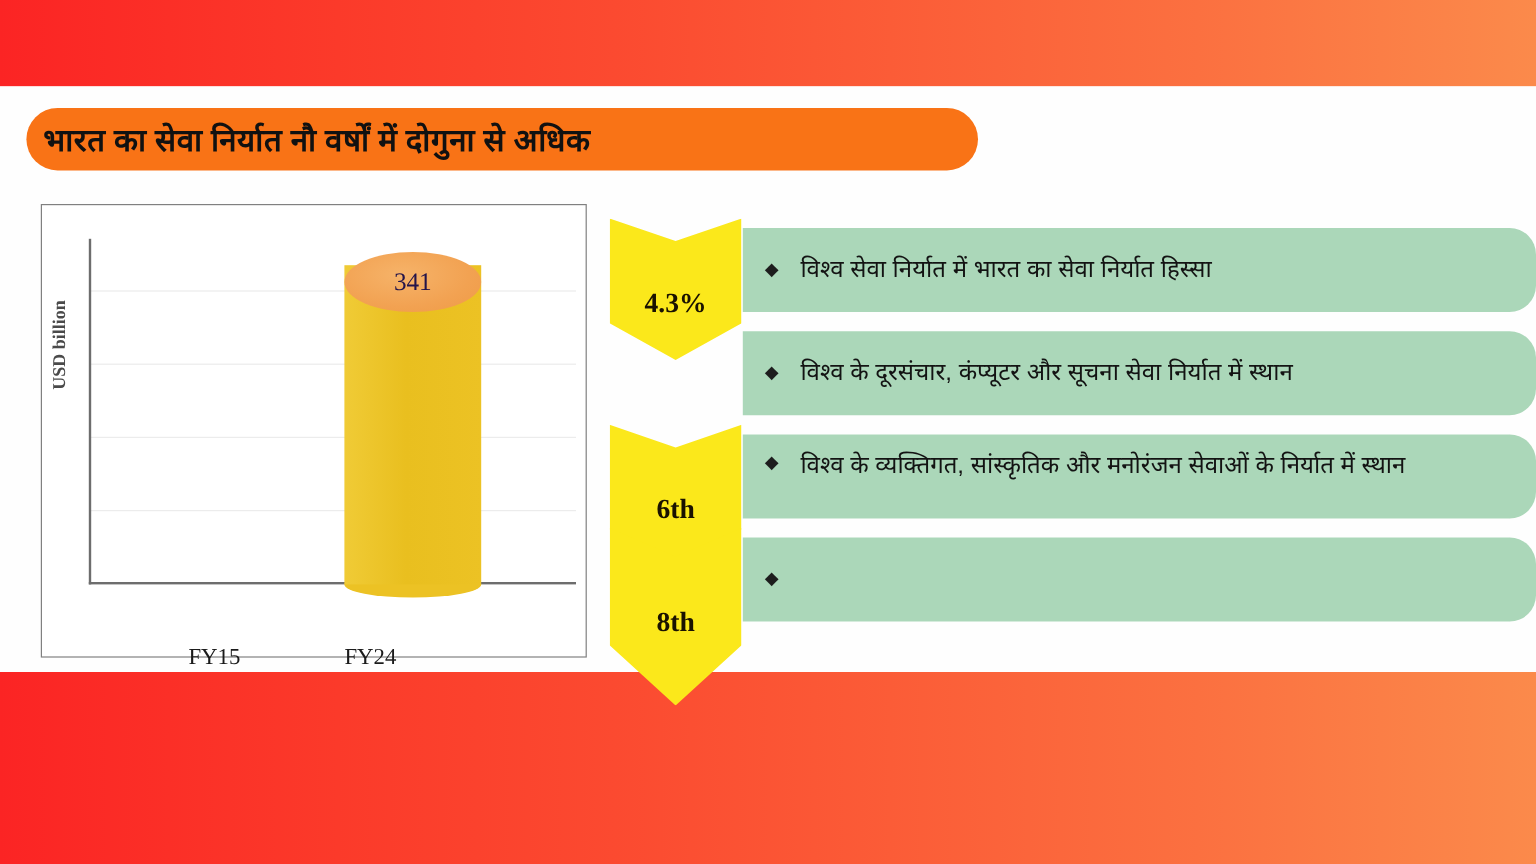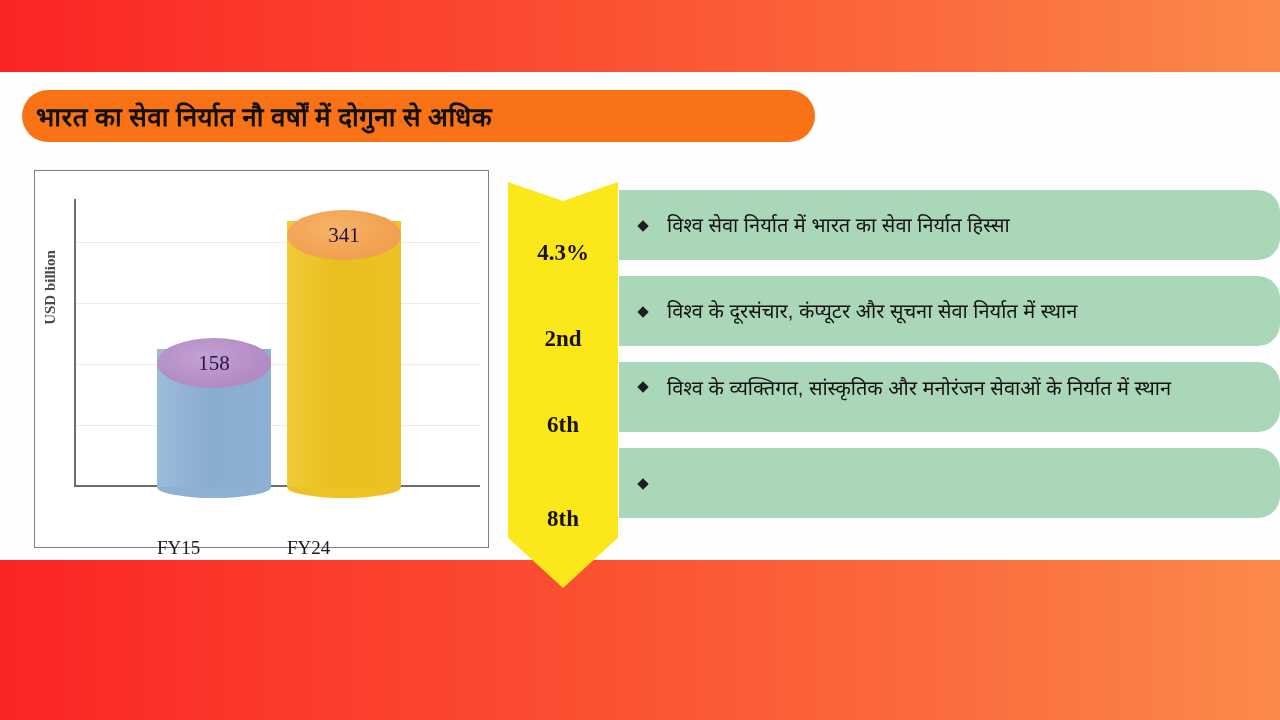--- a/index.html
+++ b/index.html
@@ -238,48 +238,38 @@
 
     <div class="plot">
       <div class="gridline" style="top:43px;"></div>
       <div class="gridline" style="top:104px;"></div>
       <div class="gridline" style="top:165px;"></div>
       <div class="gridline" style="top:226px;"></div>
 
       <div class="y-axis-line"></div>
       <div class="x-axis-line"></div>
 
-      <div class="cyl" style="left:83px; top:139px; width:114px; height:160px;">
-        <div class="cyl-bottom" style="background:#8db0d4;"></div>
-        <div class="cyl-body" style="background:linear-gradient(to right,#9dbcdc 0%,#89acd1 45%,#8db0d4 100%);"></div>
-        <div class="cyl-top" style="background:radial-gradient(ellipse at 42% 38%, #c3a1d2 0%, #b48dc6 60%, #ab84bf 100%);">
-          <span class="cyl-value">158</span>
-        </div>
-      </div>
 
       <div class="cyl" style="left:213px; top:11px; width:114px; height:288px;">
         <div class="cyl-bottom" style="background:#ecc224;"></div>
         <div class="cyl-body" style="background:linear-gradient(to right,#f0cb36 0%,#e9bf1f 45%,#ecc224 100%);"></div>
         <div class="cyl-top" style="background:radial-gradient(ellipse at 42% 38%, #f6b369 0%, #f2a252 60%, #ef9a46 100%);">
           <span class="cyl-value">341</span>
         </div>
       </div>
 
       <div class="cat-label" style="left:83px; top:338px; width:114px;">FY15</div>
       <div class="cat-label" style="left:213px; top:338px; width:114px;">FY24</div>
     </div>
   </div>
 
   <div class="chevrons">
     <div class="chev chev-notch" style="top:0px; height:118px;">
       <span class="chev-label">4.3%</span>
     </div>
-    <div class="chev chev-notch" style="top:86px; height:118px;">
-      <span class="chev-label">2nd</span>
-    </div>
     <div class="chev chev-notch" style="top:172px; height:118px;">
       <span class="chev-label">6th</span>
     </div>
     <div class="chev chev-last" style="top:258px; height:148px;">
       <span class="chev-label" style="padding-bottom:56px;">8th</span>
     </div>
   </div>
 
   <div class="cards">
     <div class="card" style="top:0px; height:70px;">

